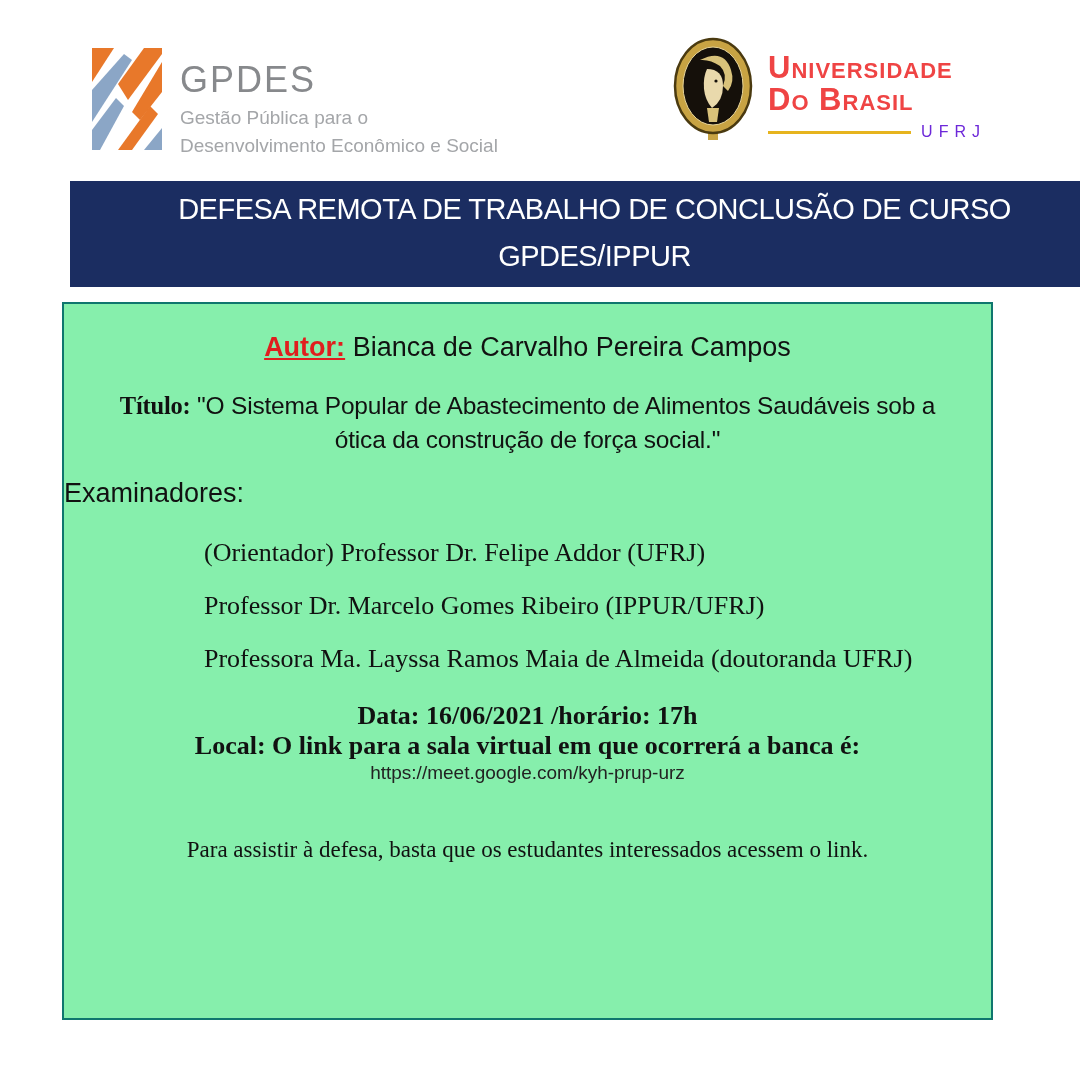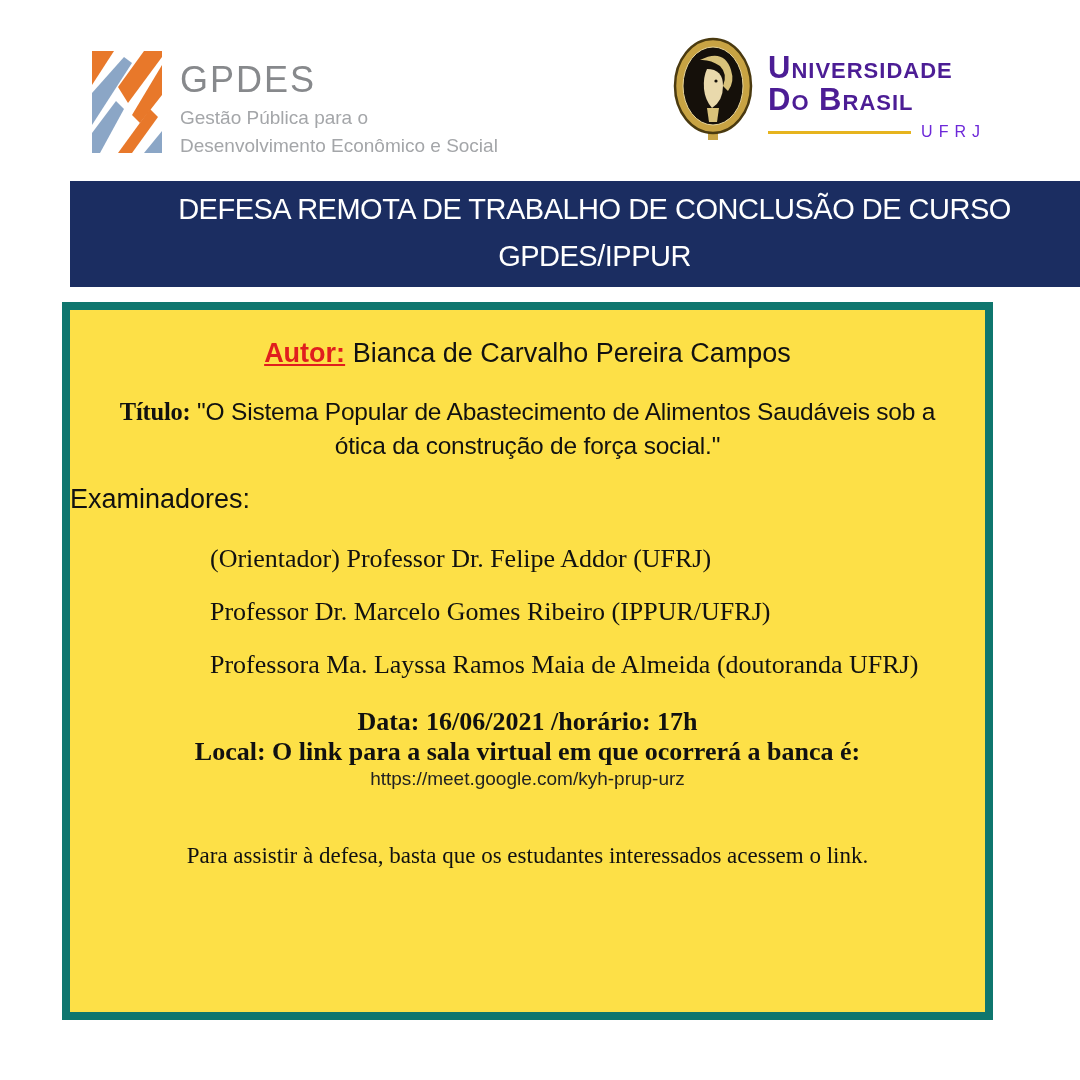--- a/index.html
+++ b/index.html
@@ -1,40 +1,40 @@
 <!DOCTYPE html>
 <html><head>
 <meta charset="utf-8">
 <style>
   * { margin:0; padding:0; box-sizing:border-box; }
   html,body { width:1080px; height:1080px; background:#ffffff; }
   body { position:relative; font-family:"Liberation Sans", sans-serif; color:#111; }
 
   
-  .gpdes-logo { position:absolute; left:88px; top:48px; display:flex; gap:14px; align-items:center; }
+  .gpdes-logo { position:absolute; left:88px; top:48px; display:flex; gap:14px; align-items:flex-start; }
   .gpdes-text { padding-top:14px; }
   .gpdes-acronym { font-size:36px; color:#87898c; letter-spacing:2px; line-height:1; font-weight:400; }
   .gpdes-sub { font-size:19px; color:#a4a6a9; line-height:1.45; margin-top:6px; }
 
   .ufrj-logo { position:absolute; left:672px; top:36px; display:flex; gap:14px; align-items:flex-start; }
   .ufrj-text { padding-top:16px; width:218px; }
-  .ufrj-name { font-variant:small-caps; font-weight:600; font-size:31px; line-height:1.02; color:#4c1d95; letter-spacing:1px; }
+  .ufrj-name { font-variant:small-caps; font-weight:600; font-size:31px; line-height:1.02; color:#ef4444; letter-spacing:1px; }
   .ufrj-rule-row { display:flex; align-items:center; gap:10px; margin-top:8px; }
   .ufrj-rule { flex:1; height:3px; background:#e6b41e; }
   .ufrj-sigla { font-size:16px; letter-spacing:6px; color:#6d28d9; }
 
   
   .banner { position:absolute; left:70px; top:181px; width:1049px; height:106px; background:#1b2d61;
             display:flex; flex-direction:column; align-items:center; justify-content:space-between;
             padding:12px 0 14px 0; }
   .banner-line { color:#ffffff; font-size:29px; letter-spacing:-0.5px; }
 
   
   .main-box { position:absolute; left:62px; top:302px; width:931px; height:718px;
-              border:8px solid #0f766e; background:#fde047; }
+              border:2px solid #0f766e; background:#86efac; }
 
   .autor-line { margin-top:28px; text-align:center; font-size:27px; }
   .autor-label { color:#e01e1e; font-weight:bold; text-decoration:underline; text-decoration-color:#e01e1e; }
 
   .titulo-line { margin:26px auto 0 auto; max-width:872px; text-align:center; font-size:24.5px; line-height:1.4; letter-spacing:-0.2px; }
   .titulo-label { font-family:"Liberation Serif", serif; font-weight:bold; }
 
   .examinadores-heading { margin-top:20px; font-size:27px; }
 
   .examiner-list { margin-top:30px; padding-left:140px; list-style:none; }

